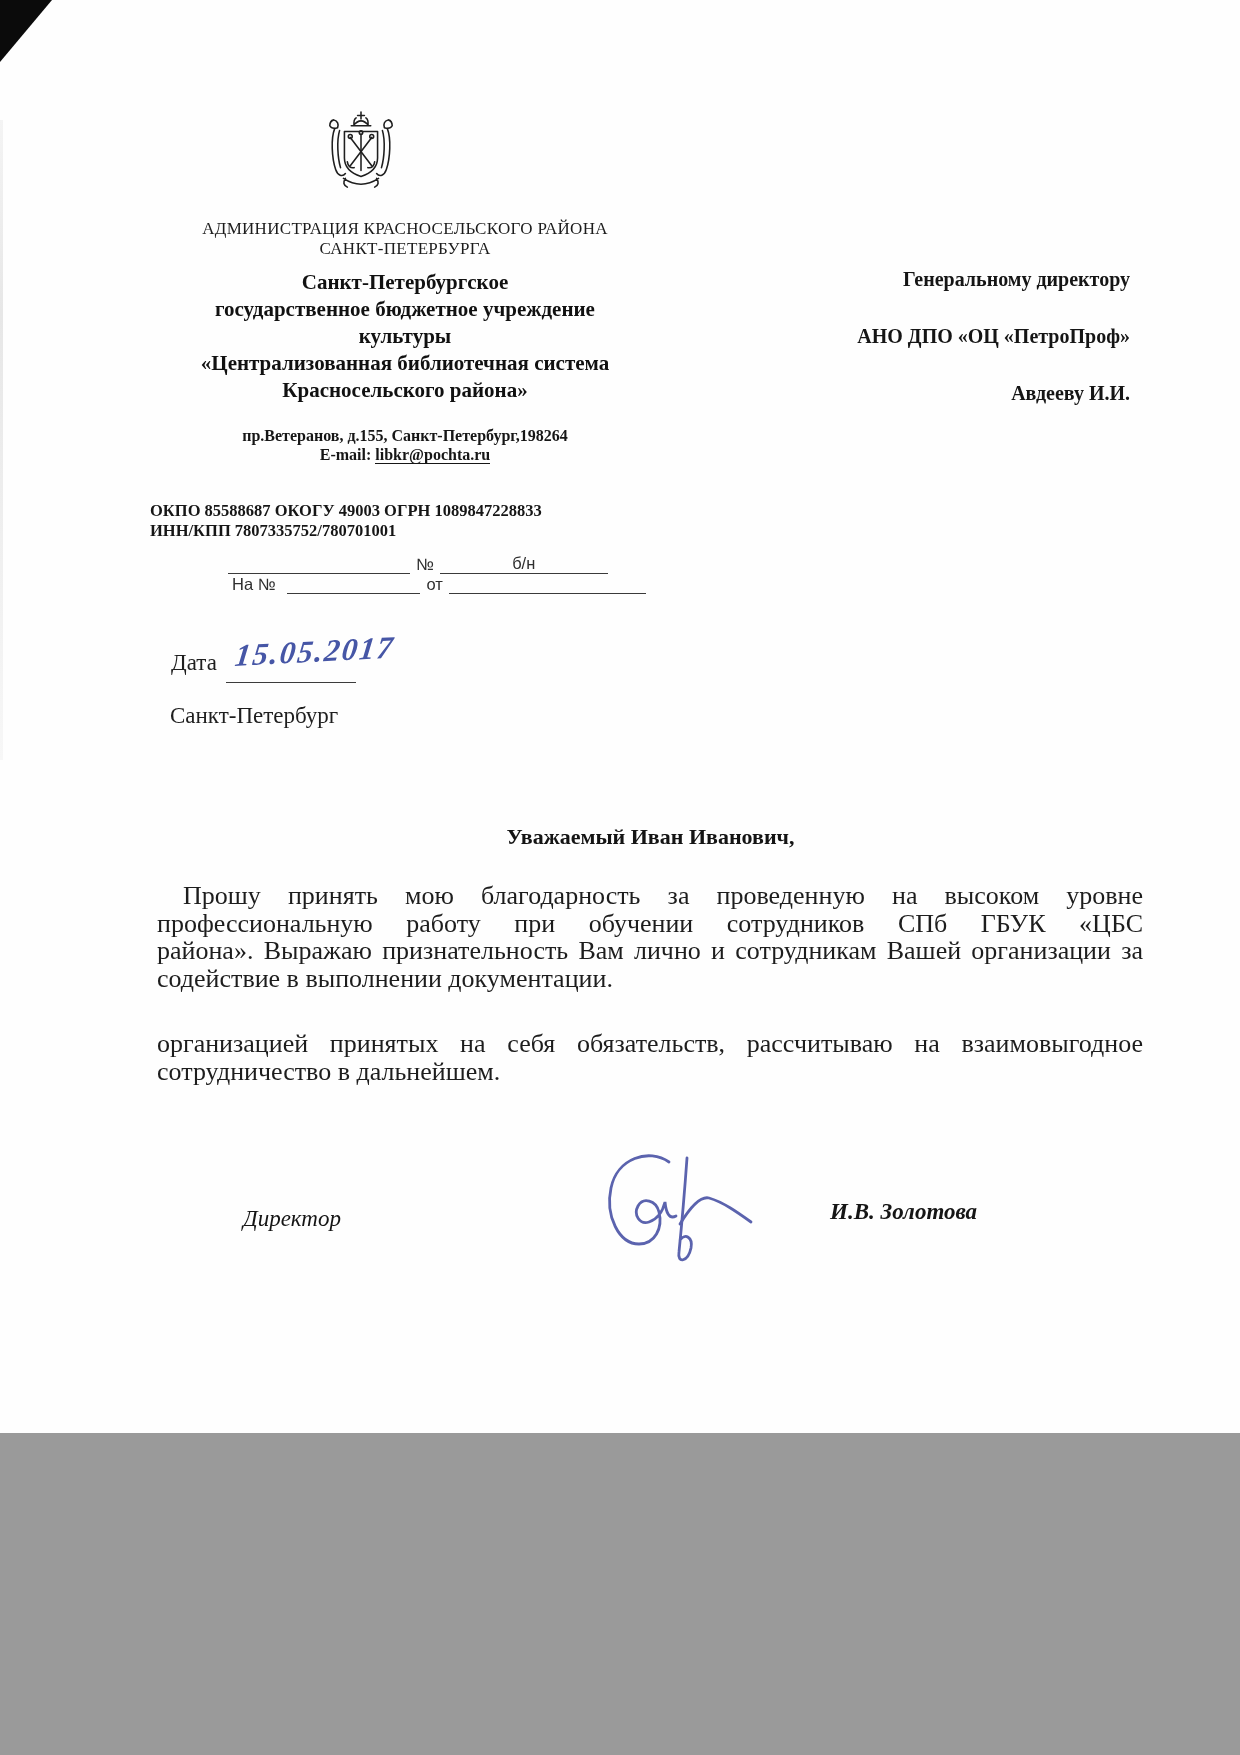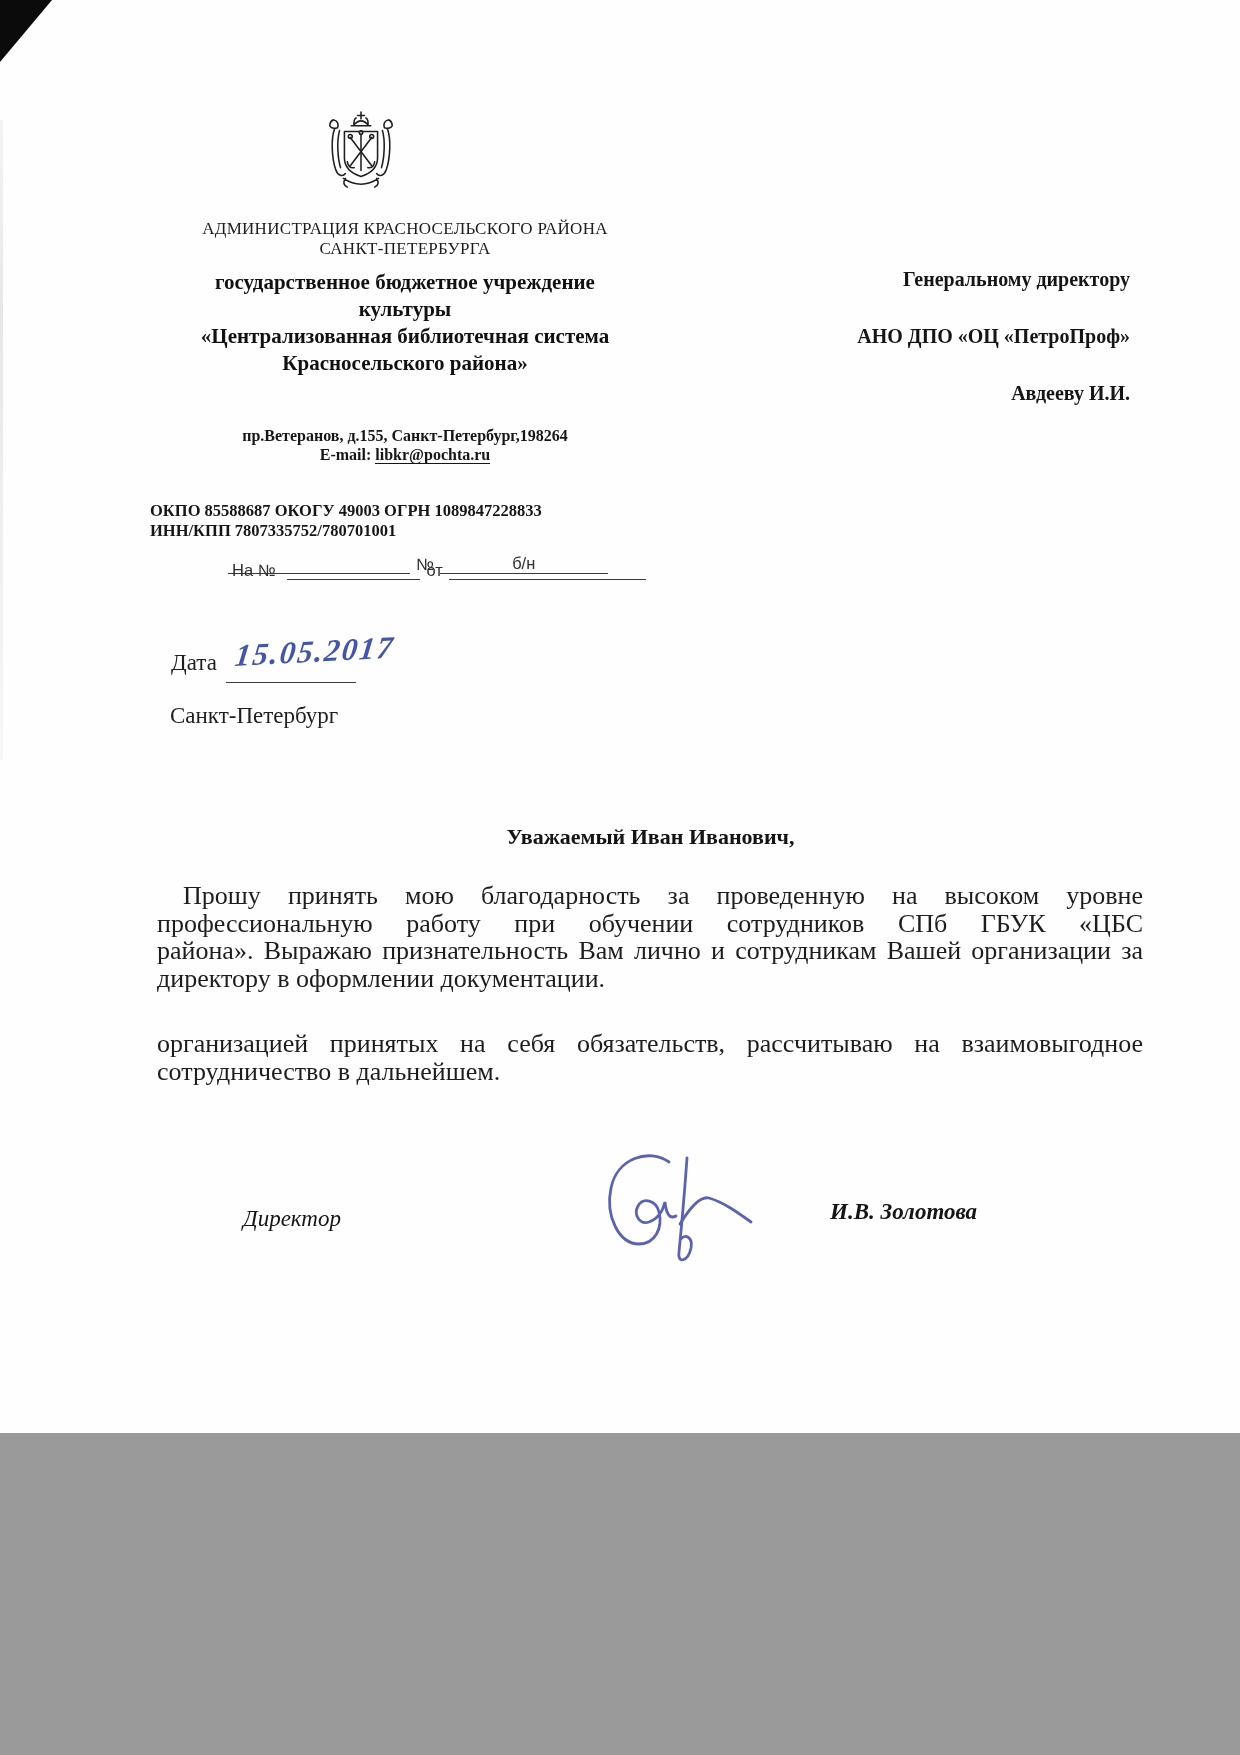--- a/index.html
+++ b/index.html
@@ -23,21 +23,21 @@
     font-weight:bold;font-size:20px;line-height:57px;color:#151515;}
   .addr{left:150px;top:426px;width:510px;text-align:center;
     font-weight:bold;font-size:16px;line-height:19px;color:#161616;}
   .codes{left:150px;top:501px;width:510px;text-align:left;
     font-weight:bold;font-size:16.5px;line-height:20px;color:#161616;}
   .email-link{text-decoration:none;color:#161616;border-bottom:1.6px solid #161616;}
   
   .refrow{font-family:"Liberation Sans","DejaVu Sans",sans-serif;
     font-size:16.5px;color:#2e2e2e;display:flex;align-items:flex-end;height:20px;}
   .ref1{left:228px;top:554px;}
-  .ref2{left:232px;top:560px;}
+  .ref2{left:232px;top:574px;}
   .rline{display:inline-block;border-bottom:1.6px solid #3a3a3a;height:19px;}
   .rline.center{text-align:center;}
   .refrow .lbl{margin:0 6px;}
   
   .date-label{left:171px;top:650px;font-size:23px;}
   .date-underline{left:226px;top:654px;width:130px;height:28px;border-bottom:1.8px solid #3c3c3c;}
   .date-hand{left:233px;top:638px;font-size:31px;font-style:italic;font-weight:bold;
     letter-spacing:2px;transform:rotate(-3deg) skewX(-10deg);transform-origin:left bottom;}
   .city{left:170px;top:703px;font-size:23px;}
   
@@ -94,20 +94,21 @@
       <path d="M22 70 q18 12 36 0 M24 70 q-4 6 2 9 M56 70 q4 6 -2 9"></path>
     </svg>
   </div>
 
   <div class="abs admin">
     <div>АДМИНИСТРАЦИЯ КРАСНОСЕЛЬСКОГО РАЙОНА</div>
     <div>САНКТ-ПЕТЕРБУРГА</div>
   </div>
 
   <div class="abs orgname">
+      <div class="hline">Санкт-Петербургское</div>
       <div class="hline">государственное бюджетное учреждение</div>
       <div class="hline">культуры</div>
       <div class="hline">«Централизованная библиотечная система</div>
       <div class="hline jlast">Красносельского района»</div>
     </div>
 
   <div class="abs addressee">
       <div class="hline">Генеральному директору</div>
       <div class="hline">АНО ДПО «ОЦ «ПетроПроф»</div>
       <div class="hline jlast">Авдееву И.И.</div>
@@ -142,21 +143,21 @@
   <div class="abs date-underline"></div>
   <span class="abs date-hand" style="color:#4656a6">15.05.2017</span>
   <span class="abs city">Санкт-Петербург</span>
 
   <div class="abs salutation">Уважаемый Иван Иванович,</div>
 
   <div class="abs para p1">
       <div class="jline">Прошу принять мою благодарность за проведенную на высоком уровне</div>
       <div class="jline">профессиональную работу при обучении сотрудников СПб ГБУК «ЦБС Красносельского</div>
       <div class="jline">района». Выражаю признательность Вам лично и сотрудникам Вашей организации за</div>
-      <div class="jline jlast">директору в оформлении документации.</div>
+      <div class="jline jlast">содействие в выполнении документации.</div>
     </div>
   <div class="abs para p2">
       <div class="jline">организацией принятых на себя обязательств, рассчитываю на взаимовыгодное</div>
       <div class="jline jlast">сотрудничество в дальнейшем.</div>
     </div>
 
   <span class="abs sig-title">Директор</span>
   <div class="abs sig-svg">
     <svg width="185" height="125" viewBox="0 0 185 125" fill="none" stroke="#5b63ae" stroke-width="2.8" stroke-linecap="round">
       <path d="M86 12 C66 -2 34 8 28 38 C22 66 36 94 56 94 C72 94 80 78 76 62

